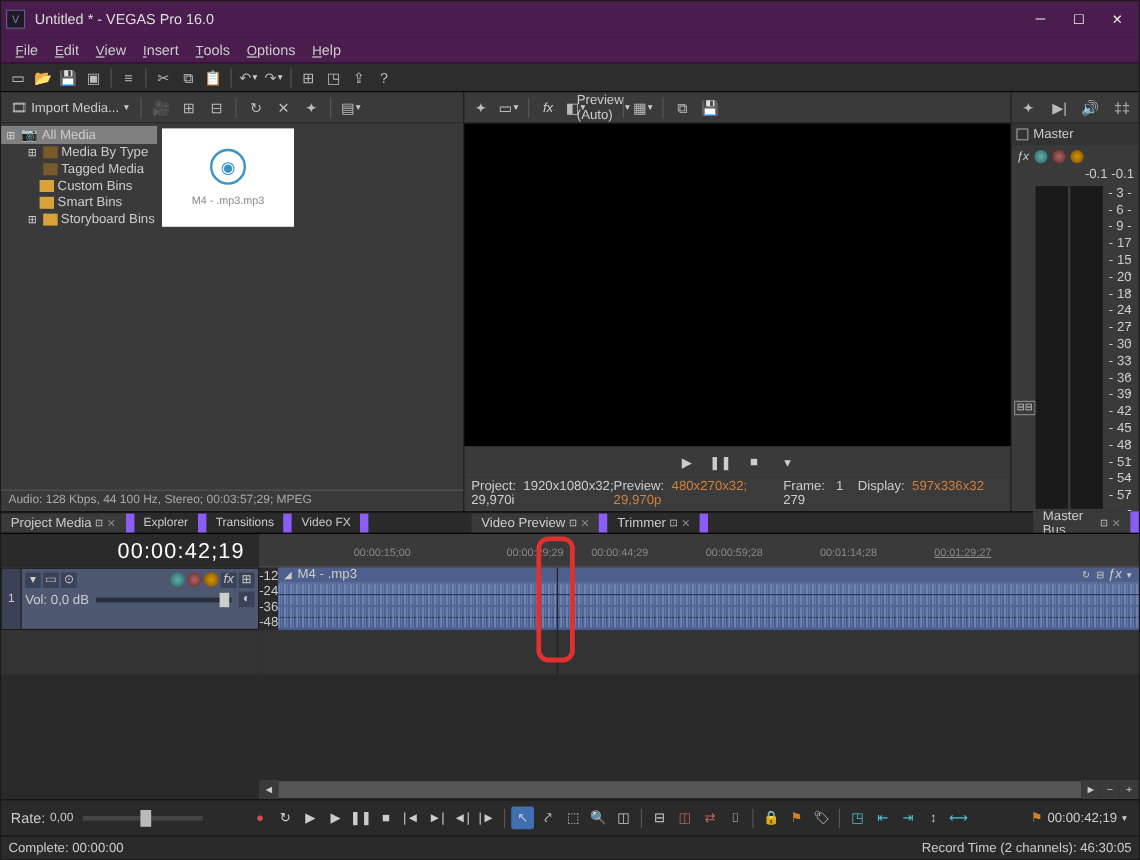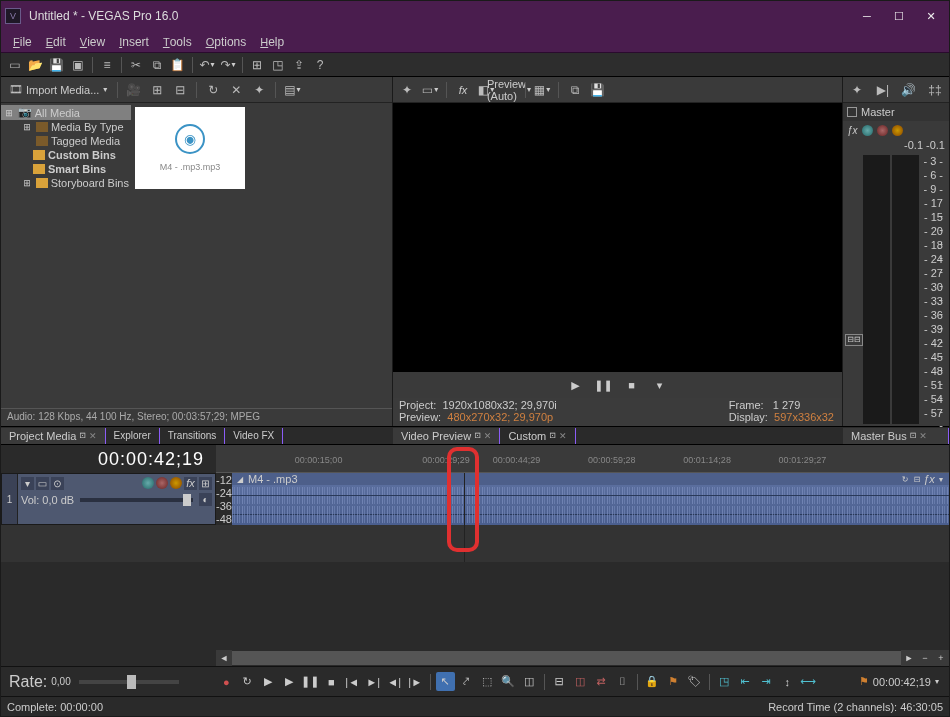--- a/index.html
+++ b/index.html
@@ -22,52 +22,52 @@
 .media-toolbar .imp { display: flex; align-items: center; gap: 3px; padding: 1px 4px; }
 .dd { font-size: 8px; margin-left: 1px; }
 .media-body { flex: 1; display: flex; background: #3a3a3a; min-height:0;}
 .tree { width: 130px; background: #3a3a3a; padding: 2px 0; font-size: 11px; }
 .tree-item { display: flex; align-items: center; padding: 1px 2px; gap: 3px; white-space: nowrap; }
 .tree-item.sel { background: #808080; color: #000; }
 .tree-item .tic { display: inline-block; width: 12px; font-size: 9px; text-align: center; }
 .tree-item .folder { width: 12px; height: 10px; background: #d9a23a; display: inline-block; }
 .tree-item .folder.dark { background: #7a5a2a; }
 .tree-item.indent { padding-left: 20px; }
-.tree-item.indent2 { padding-left: 32px; font-weight: bold; }
+.tree-item.indent2 { padding-left: 32px; }
 .thumbs { flex: 1; background: #3a3a3a; padding: 4px; }
 .thumb { width: 110px; height: 82px; background: #fff; display: flex; flex-direction: column; align-items: center; justify-content: center; gap: 8px; }
 .thumb .ficon { width: 30px; height: 30px; border-radius: 50%; border: 2px solid #3b93c5; display:flex;align-items:center;justify-content:center; color:#3b93c5; font-size:14px;}
 .thumb .fname { font-size: 9px; color: #888; }
 .media-status { height: 18px; background: #3a3a3a; border-top: 1px solid #555; padding: 2px 6px; font-size: 10px; color: #aaa; }
 .center-pane { flex: 1; display: flex; flex-direction: column; border-right: 1px solid #1a1a1a; }
 .preview-toolbar { height: 26px; background: #3a3a3a; display: flex; align-items: center; padding: 0 4px; gap: 3px; border-bottom: 1px solid #222; }
 .preview-video { flex: 1; background: #000; margin: 0 0; min-height:0;}
 .preview-controls { height: 26px; background: #3a3a3a; display: flex; align-items: center; justify-content: center; gap: 6px; }
 .pc-btn { width: 22px; height: 18px; display:flex; align-items:center; justify-content:center; font-size:11px;}
 .preview-info { height: 28px; background: #3b3b3b; display: flex; padding: 1px 6px; font-size: 10px; color: #aaa; }
-.preview-info .col { display: flex; flex-direction: column; margin-right: 30px; }
+.preview-info .col { display: flex; flex-direction: row; margin-right: 30px; justify-content: flex-end; }
 .preview-info .orange { color: #d08040; }
 .right-pane { width: 106px; display: flex; flex-direction: column; background: #3a3a3a; }
 .right-toolbar { height: 26px; display: flex; align-items: center; padding: 0 4px; gap: 6px; border-bottom:1px solid #222;}
 .master-hdr { height: 18px; background: #333; display: flex; align-items: center; padding: 0 4px; gap: 4px; }
 .master-hdr .sq { width:10px; height:10px; border:1px solid #999;}
 .fx-row { height: 18px; display: flex; align-items: center; padding: 0 4px; gap: 4px; }
 .fx-row .fx { font-style: italic; font-size:10px;}
 .fx-row .g1{width:11px;height:11px;border-radius:50%;background:radial-gradient(#6aa,#266);}
 .fx-row .g2{width:11px;height:11px;border-radius:50%;background:radial-gradient(#a66,#622);}
 .fx-row .g3{width:11px;height:11px;border-radius:50%;background:radial-gradient(#c90,#840);}
 .meter { flex: 1; display: flex;  padding: 2px 4px;  gap:2px; min-height:0;}
 .meter-col{width:14px; display:flex;flex-direction:column;justify-content:center;align-items:center;}
 .meter-link{width:18px;height:12px;border:1px solid #888;margin-top:100px;font-size:8px;display:flex;align-items:center;justify-content:center;}
 .meter-bar{flex:1;background:#1a1a1a;position:relative;}
 .meter-scale{width:24px;display:flex;flex-direction:column;font-size:9px;color:#888;padding-top:0;}
 .meter-scale div{height:14px;text-align:right;padding-right:2px;}
 .meter-top{height:14px;display:flex;justify-content:flex-end;gap:3px;font-size:9px;color:#888;padding:0 4px;}
 .tabs-row { height: 18px; background: #2a2a2a; border-top: 1px solid #000; display: flex; align-items: center; }
-.tab { padding: 2px 8px; font-size: 10px; border-right: 1px solid #8b5cf6; display:flex; align-items:center; gap:3px;}
+.tab { padding: 2px 8px; font-size: 10px; border-right: 7px solid #8b5cf6; display:flex; align-items:center; gap:3px;}
 .tab.active { background: #3a3a3a; }
 .tab .pin{font-size:8px;}
 .tab .x{font-size:9px;color:#888;}
 .timeline-area { height: 252px; background: #2a2a2a; display: flex; flex-direction: column; border-top: 1px solid #000; position:relative;}
 .tl-editgrip{position:absolute;right:2px;top:2px;width:14px;height:14px;background:#444;font-size:9px;display:flex;align-items:center;justify-content:center;}
 .tc-row { height: 28px; display: flex; align-items: center; }
 .tc-left { width: 215px; display: flex; justify-content: flex-end; padding-right: 12px; }
 .tc-text { font-size: 18px; color: #fff; letter-spacing: 1px; }
 .ruler { flex: 1; height: 100%; background: #3a3a3a; position: relative; border-bottom: 1px solid #555; }
 .ruler-tick { position: absolute; top: 10px; font-size: 9px; color: #888; transform: translateX(-50%); }
@@ -95,21 +95,21 @@
 .wave .mid1,.wave .mid2{position:absolute;left:0;right:0;height:1px;background:#2a3a5a;}
 .wave .mid1{top:10px;} .wave .mid2{bottom:10px;}
 .playhead { position: absolute; top: 0; bottom: 0; width: 1px; background: #222; }
 .highlight { position: absolute; border: 4px solid #e03030; border-radius: 10px; pointer-events: none; }
 .tl-scroll { height: 16px; display: flex; background: #2a2a2a; }
 .tl-scroll .spacer{width:215px;}
 .tl-scroll .arrow{width:16px;height:16px;background:#3a3a3a;display:flex;align-items:center;justify-content:center;font-size:9px;}
 .tl-scroll .track{flex:1;background:#2a2a2a;position:relative;}
 .tl-scroll .thumb{position:absolute;left:0;width:100%;top:1px;height:14px;background:#555;}
 .transport { height: 30px; background: #2a2a2a; border-top: 1px solid #111; display: flex; align-items: center; padding: 0 4px; gap: 2px; }
-.transport .rate-lbl { font-size: 16px; margin-left: 4px; }
+.transport .rate-lbl { font-size: 12px; margin-left: 4px; }
 .transport .rate-val { font-size: 10px; margin-left: 2px; }
 .transport .rate-slider { width: 100px; height: 4px; background: #444; margin: 0 6px; position: relative; }
 .transport .rate-slider .k { position: absolute; left: 48px; top: -5px; width: 9px; height: 14px; background: #bbb; }
 .transport .tbtn2 { width: 19px; height: 19px; display: flex; align-items: center; justify-content: center; font-size: 11px; color: #ccc; }
 .transport .tbtn2.red{color:#d05050;}
 .transport .tbtn2.blue{background:#4070b0;border-radius:2px;}
 .transport .tbtn2.cyan{color:#50c0d0;}
 .transport .tbtn2.orange{color:#d08030;}
 .transport .tc2 { margin-left: auto; display: flex; align-items: center; gap: 4px; margin-right: 6px; }
 .transport .tc2 .flag{color:#d08030;font-size:11px;}
@@ -246,21 +246,21 @@
         <div class="pc-btn">▶</div>
         <div class="pc-btn">❚❚</div>
         <div class="pc-btn">■</div>
         <div class="pc-btn">▾</div>
       </div>
       <div class="preview-info">
         <div class="col">
           <div><span>Project:</span>&nbsp;&nbsp;<span>1920x1080x32; 29,970i</span></div>
           <div><span>Preview:</span>&nbsp;&nbsp;<span class="orange">480x270x32; 29,970p</span></div>
         </div>
-        <div class="col" style="margin-left:auto;margin-right:2px;">
+        <div class="col" style="margin-left:auto;margin-right:16px;gap:12px;">
           <div><span>Frame:</span>&nbsp;&nbsp;&nbsp;<span>1 279</span></div>
           <div><span>Display:</span>&nbsp;&nbsp;<span class="orange">597x336x32</span></div>
         </div>
       </div>
     </div>
 
     <div class="right-pane">
       <div class="right-toolbar">
         <div class="tbtn">✦</div>
         <div class="tbtn">▶|</div>
@@ -323,47 +323,47 @@
       <div class="tab">Transitions</div>
       <div class="tab">Video FX</div>
     </div>
     <div style="flex:1;display:flex;">
       <div class="tab active">
           <span>Video Preview</span>
           <span class="pin">⊡</span>
           <span class="x">✕</span>
         </div>
       <div class="tab">
-          <span>Custom</span>
+          <span>Trimmer</span>
           <span class="pin">⊡</span>
           <span class="x">✕</span>
         </div>
     </div>
-    <div style="width:106px;display:flex;">
+    <div style="width:88px;display:flex;">
       <div class="tab active" style="flex:1">
           <span>Master Bus</span>
           <span class="pin">⊡</span>
           <span class="x">✕</span>
         </div>
     </div>
   </div>
 
   <div class="timeline-area">
     <div class="tl-editgrip">✎</div>
     <div class="tc-row">
       <div class="tc-left">
           <span class="tc-text">00:00:42;19</span>
         </div>
       <div class="ruler" id="ruler">
           <div class="ruler-tick" style="left: 14%;">00:00:15;00</div>
           <div class="ruler-tick" style="left: 27%; margin-left: 32px;">00:00:29;29</div>
           <div class="ruler-tick" style="left: 41%;">00:00:44;29</div>
           <div class="ruler-tick" style="left: 54%;">00:00:59;28</div>
           <div class="ruler-tick" style="left: 67%;">00:01:14;28</div>
-          <div class="ruler-tick" style="left: 80%;">00:01:29;27</div>
+          <div class="ruler-tick" style="left: 80%; text-decoration: underline;">00:01:29;27</div>
         </div>
     </div>
     <div class="tracks">
       <div class="track-headers">
         <div class="track-hdr">
           <div class="num">1</div>
           <div class="body">
             <div class="row1">
               <div class="ic">▾</div>
               <div class="ic">▭</div>

